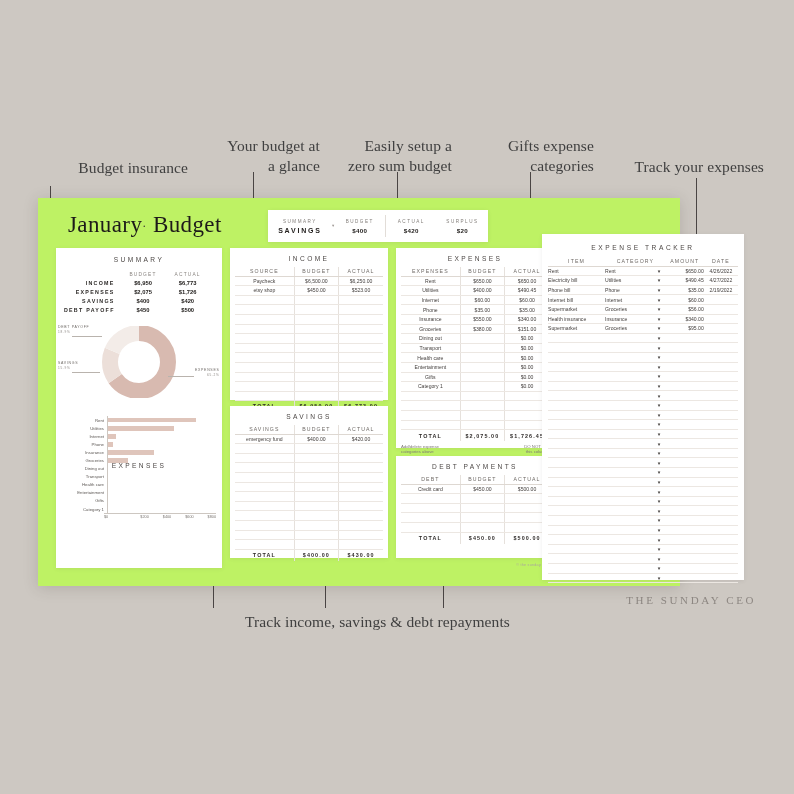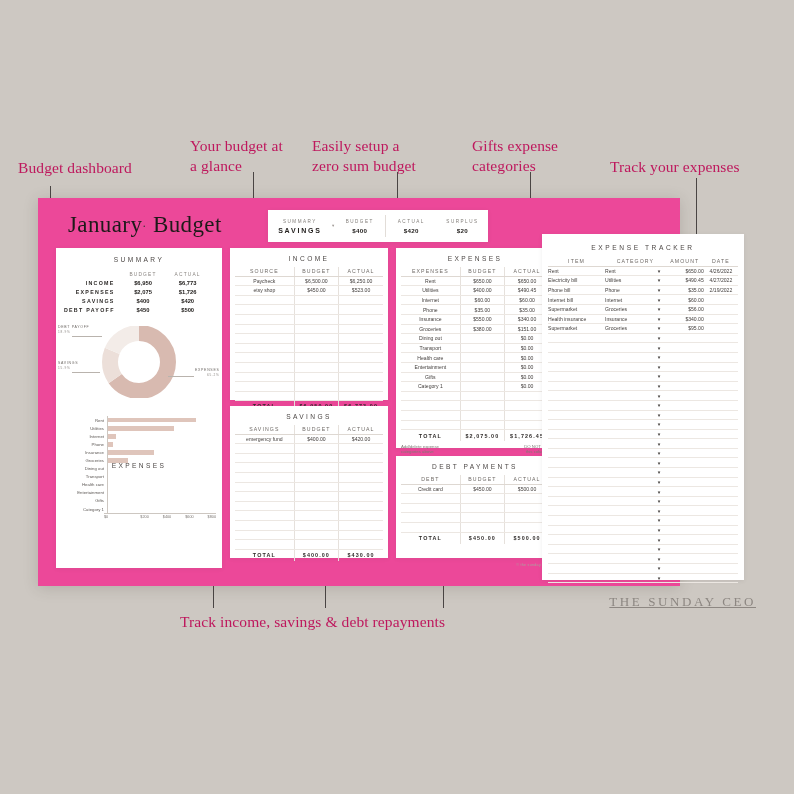--- a/index.html
+++ b/index.html
@@ -8,34 +8,34 @@
     background:#cdc8c2;
     font-family:"Liberation Sans", sans-serif;
     overflow:hidden;
     position:relative;
   }
   
   .annot{
     position:absolute;
     font-family:"Liberation Serif", serif;
     font-size:15.5px;
-    color:#be185d;
-    text-align:left;
+    color:#404040;
+    text-align:right;
     line-height:1.32;
     white-space:pre-line;
     letter-spacing:.1px;
   }
   .leader{position:absolute;background:#4a4544;}
   .leader.v{width:1px;}
   .leader.h{height:1px;}
 
   
   #sheet{
     position:absolute;left:38px;top:198px;width:642px;height:388px;
-    background:#ec4899;
+    background:#bef264;
     box-shadow:0 2px 14px rgba(60,50,44,.18);
   }
   #sheet-inner{position:absolute;inset:0;}
 
   .card{
     position:absolute;
     background:#ffffff;
     box-shadow:0 1px 4px rgba(80,70,62,.09);
   }
   .card-title{
@@ -117,34 +117,34 @@
   .bc-axis{display:flex;margin-left:42px;border-top:.5px solid #cdc7c1;padding-top:1px;}
   .bc-tick{flex:1;font-size:3.8px;color:#7b7672;text-align:right;}
   .bc-tick:first-child{text-align:left;}
 
   
   .et-caret{color:#9c9692;font-size:4px;}
   #copyright{position:absolute;font-size:3.6px;color:#a9a39e;letter-spacing:.3px;}
   #brand{
     position:absolute;right:38px;top:594px;
     font-family:"Liberation Serif", serif;
-    font-size:13px;letter-spacing:2.6px;color:#8d8782;text-decoration:underline;
+    font-size:11px;letter-spacing:2.6px;color:#8d8782;
   }
 </style>
 </head>
 <body>
 
-<div class="annot" style="left:18px;top:158px;width:170px;">Budget dashboard</div>
+<div class="annot" style="left:18px;top:158px;width:170px;">Budget insurance</div>
 <div class="annot" style="left:190px;top:136px;width:130px;">Your budget at
 a glance</div>
 <div class="annot" style="left:312px;top:136px;width:140px;">Easily setup a
 zero sum budget</div>
 <div class="annot" style="left:472px;top:136px;width:122px;">Gifts expense
 categories</div>
-<div class="annot" style="left:610px;top:157px;width:172px;">Track your expenses</div>
+<div class="annot" style="left:592px;top:157px;width:172px;">Track your expenses</div>
 <div class="annot" style="left:180px;top:612px;width:330px;">Track income, savings &amp; debt repayments</div>
 
 <div class="leader v" style="left:50px;top:186px;height:76px;"></div>
 <div class="leader h" style="left:50px;top:262px;width:12px;"></div>
 
 <div class="leader v" style="left:253px;top:172px;height:54px;"></div>
 <div class="leader h" style="left:253px;top:226px;width:22px;"></div>
 
 <div class="leader v" style="left:397px;top:172px;height:52px;"></div>
 <div class="leader h" style="left:379px;top:224px;width:18px;"></div>

